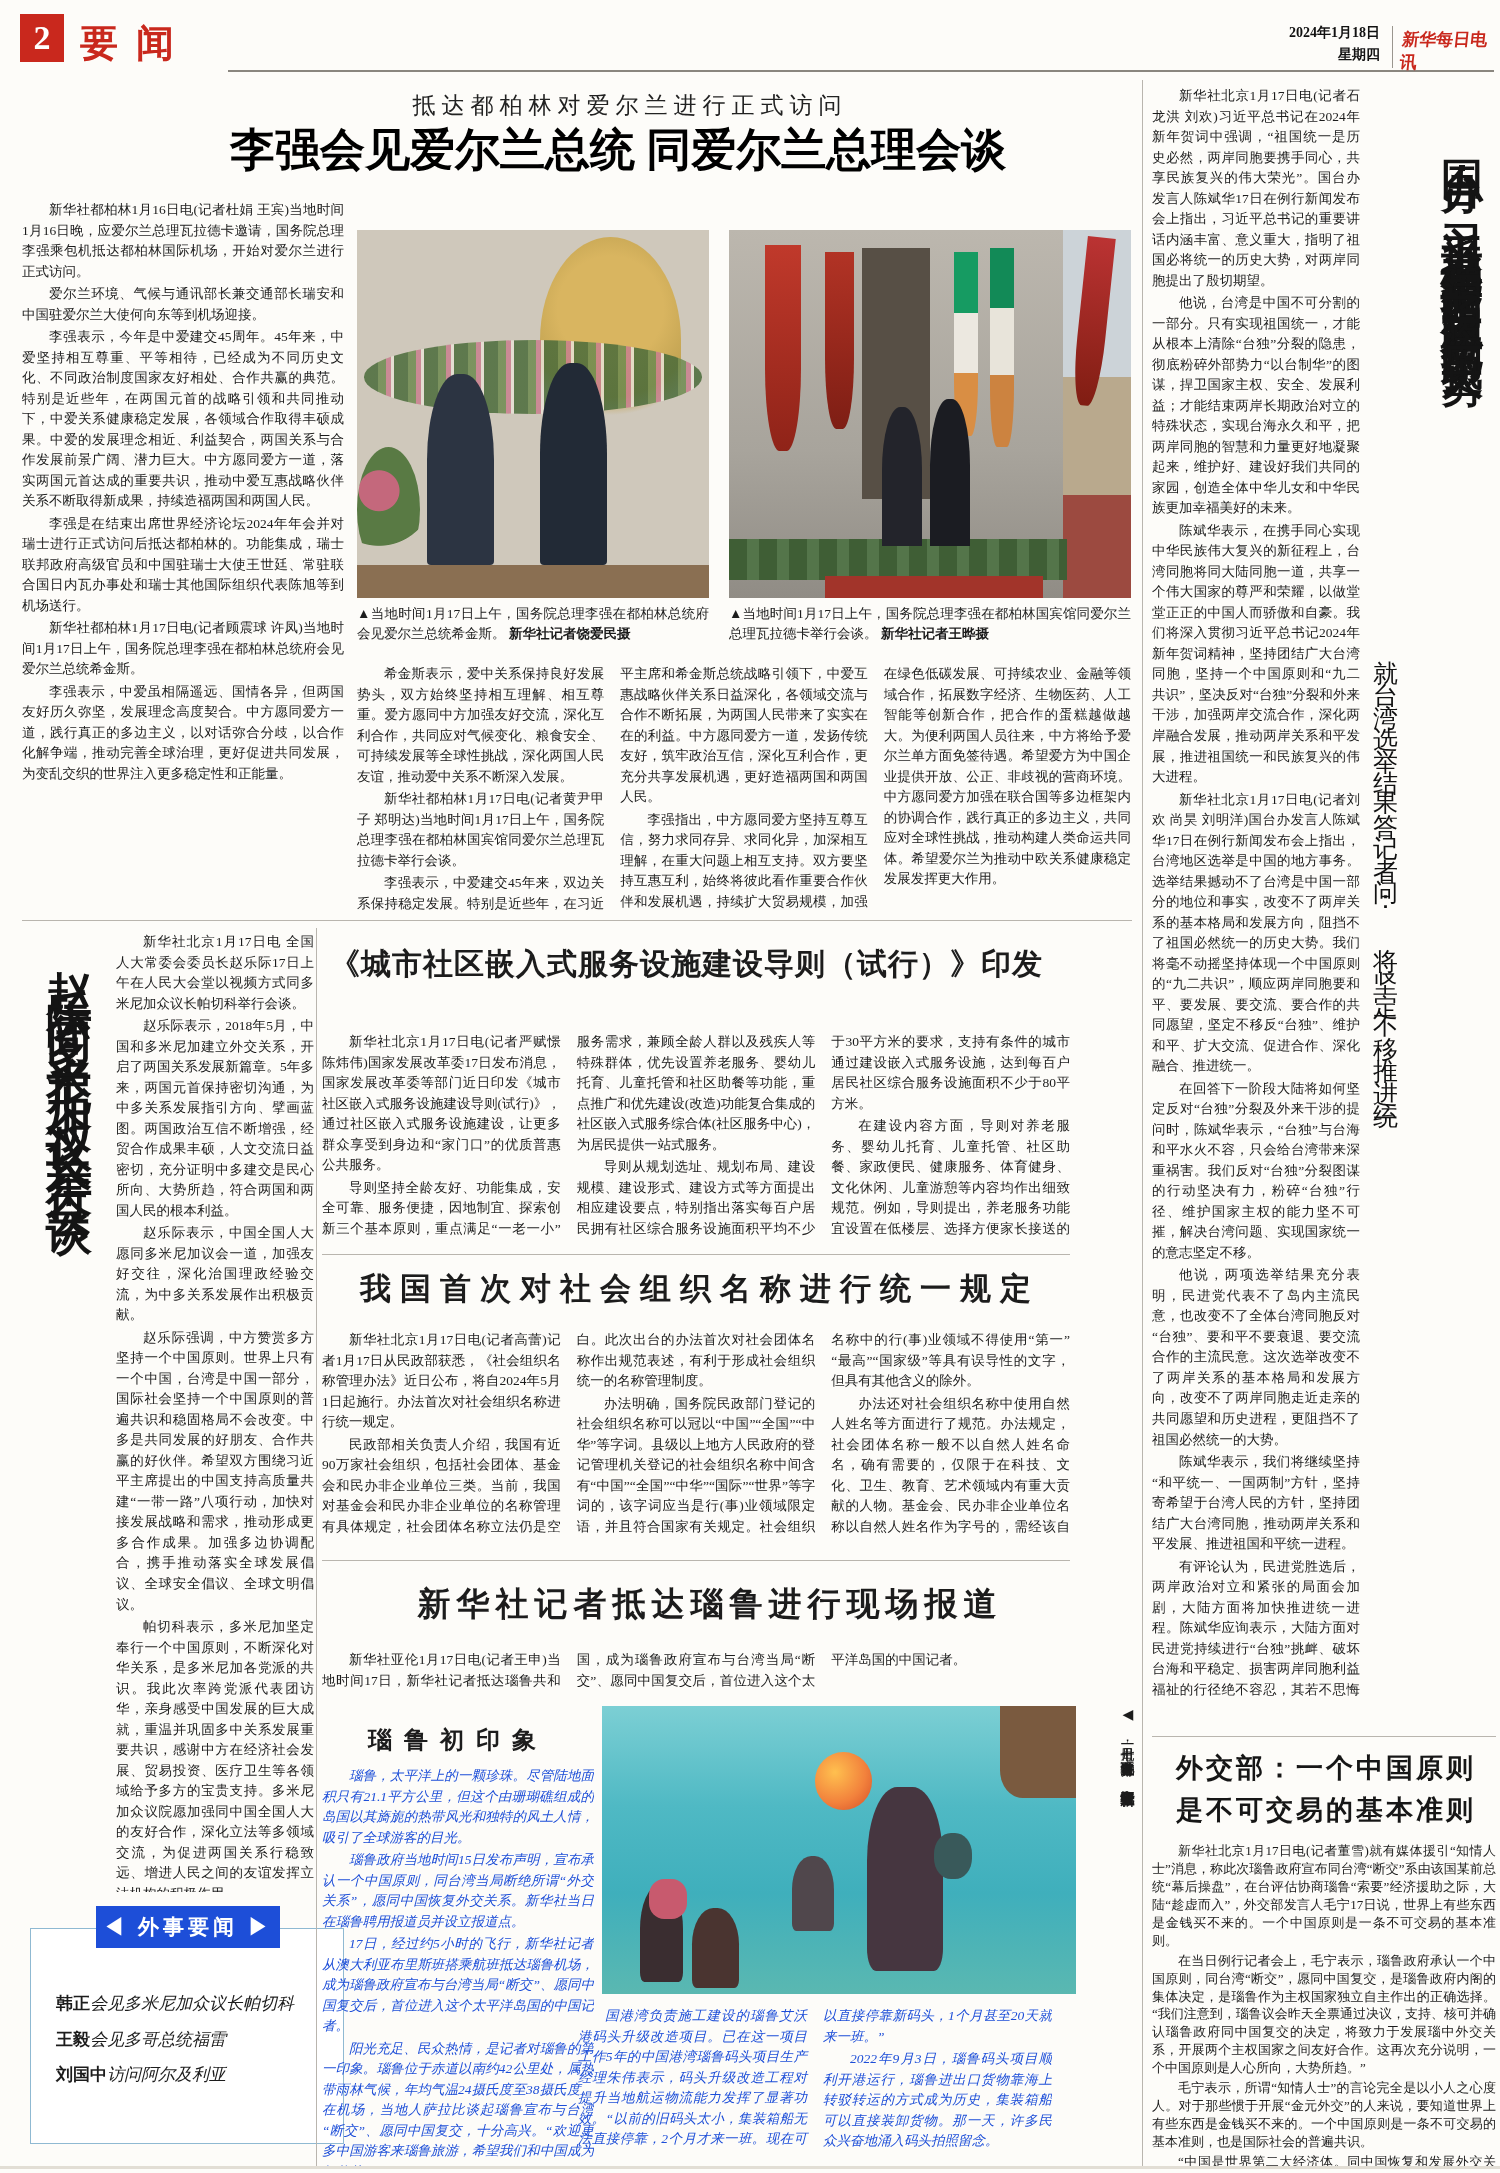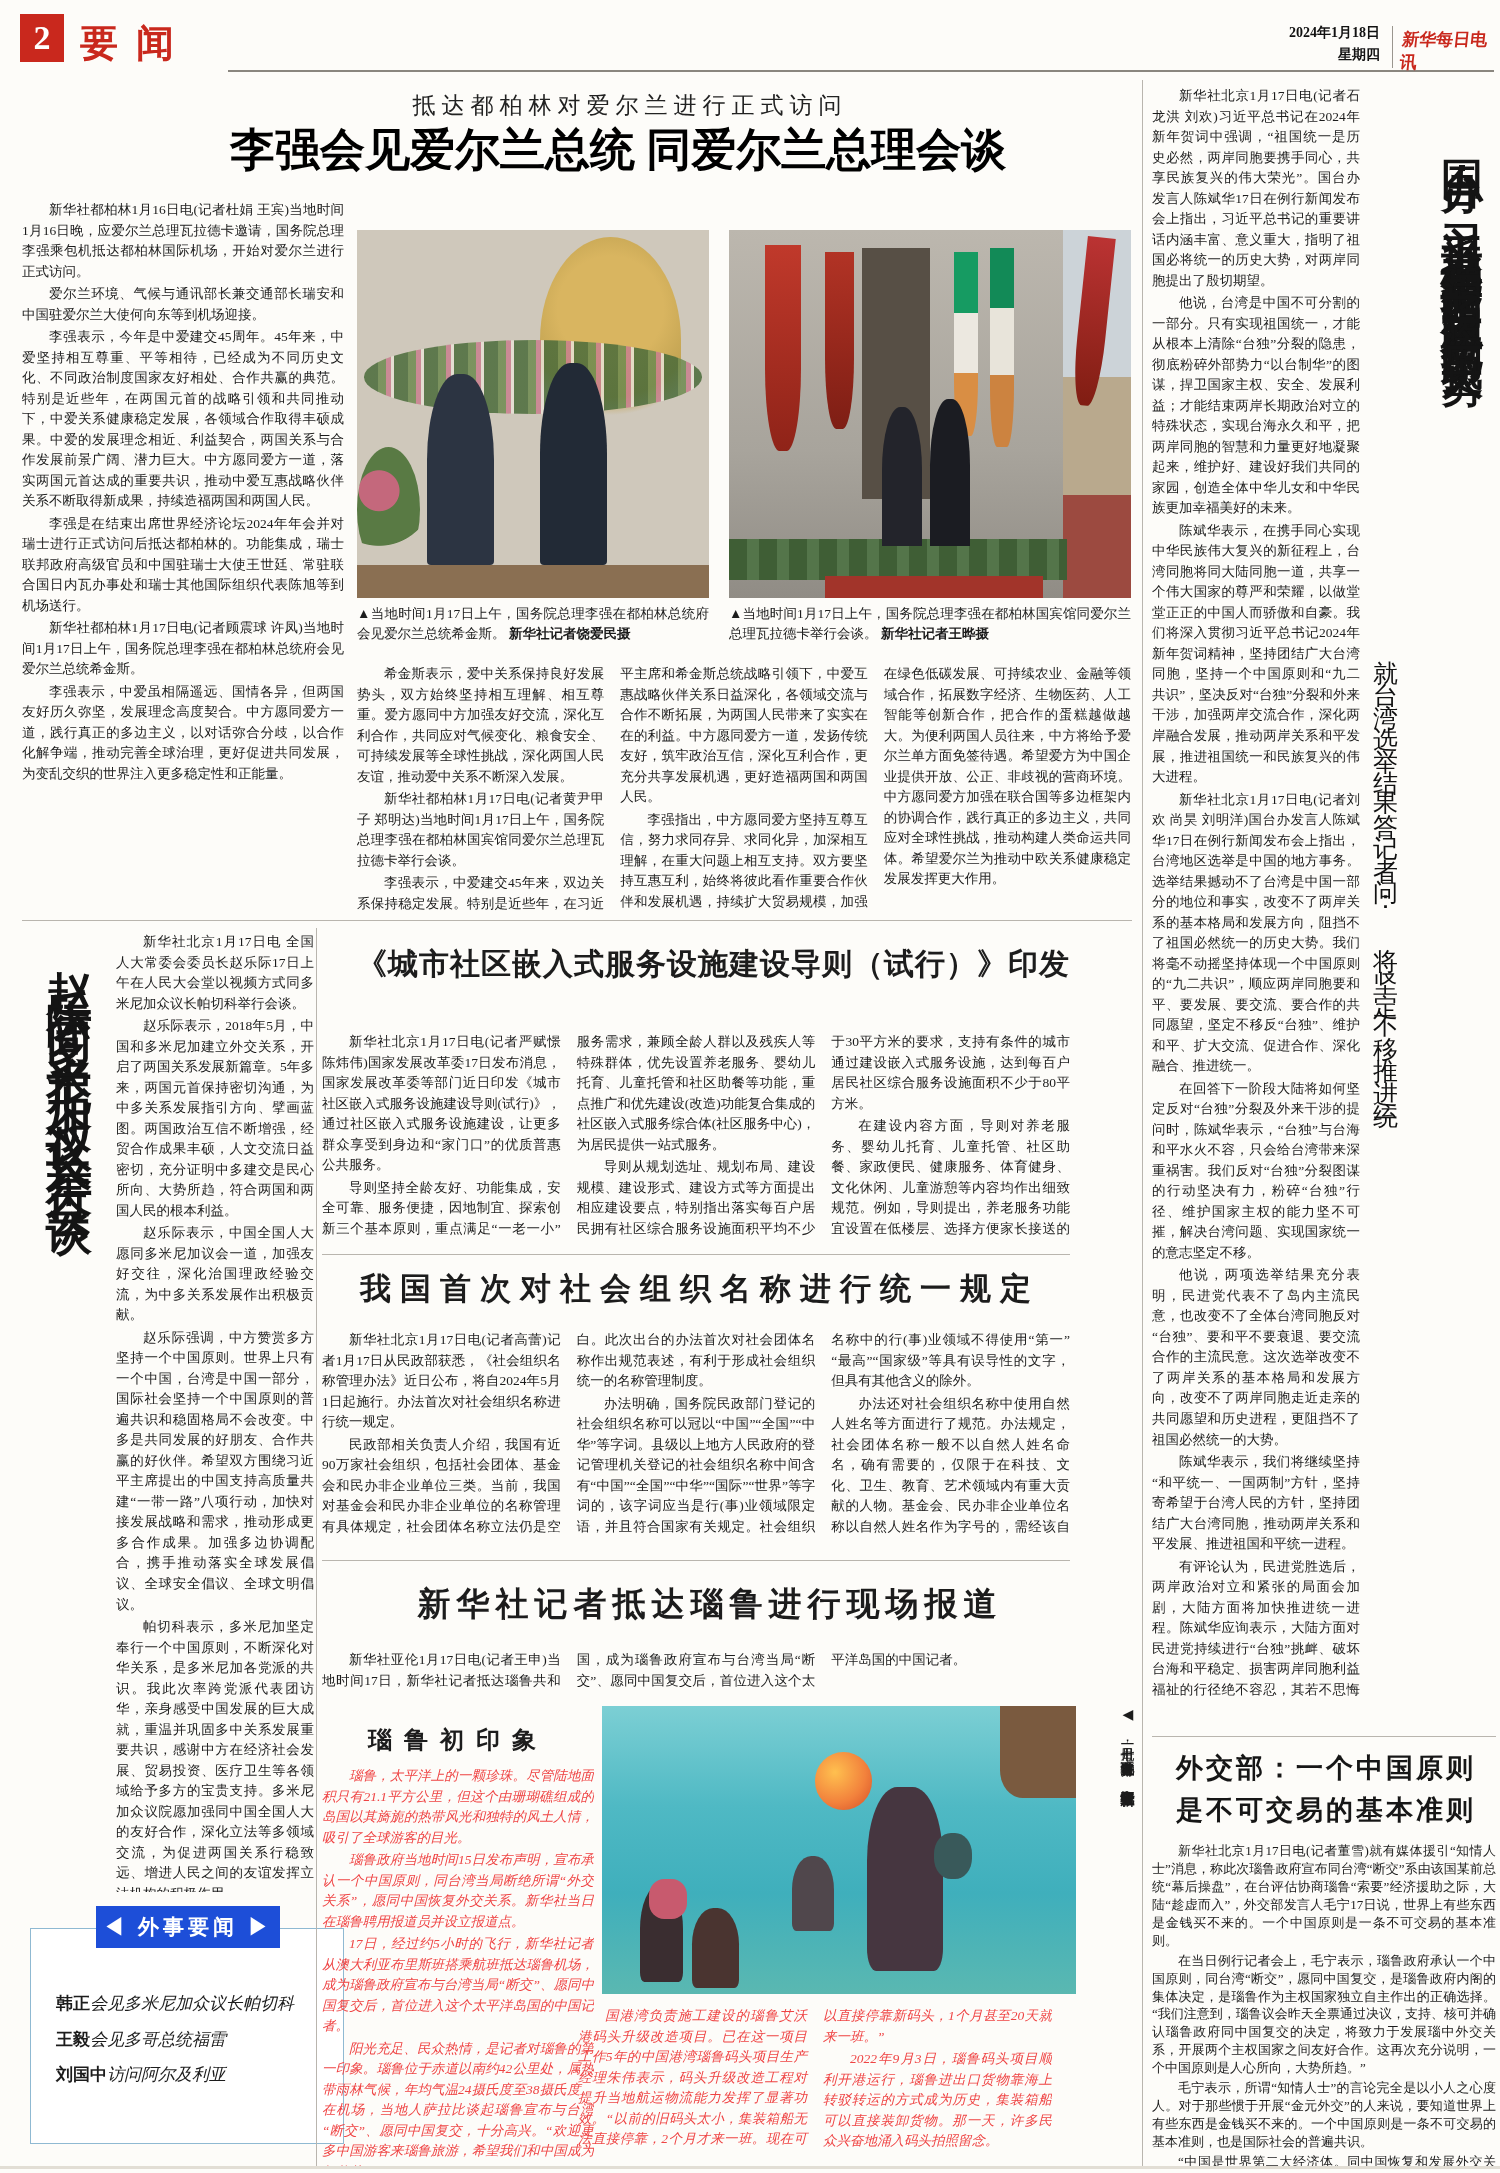--- a/index.html
+++ b/index.html
@@ -1,21 +1,21 @@
 <!DOCTYPE html>
 <html lang="zh"><head>
 <meta charset="utf-8">
 <style>
   html,body{margin:0;padding:0;background:#e9e7e2;}
   #page{position:relative;width:1500px;height:2173px;margin:0 auto;background:#fdfcf9;
         font-family:"Liberation Serif","DejaVu Serif",serif;color:#1c1c1c;overflow:hidden;}
   .abs{position:absolute;}
   .body-txt{font-size:13.5px;line-height:1.52;text-align:justify;overflow:hidden;}
   .body-txt p{margin:0 0 2px 0;text-indent:2em;}
-  .kaiti{font-style:italic;color:#ef4444;}
+  .kaiti{font-style:italic;color:#1d4ed8;}
   .cols3{column-count:3;column-gap:16px;}
   .cols2{column-count:2;column-gap:16px;}
   .vert{writing-mode:vertical-rl;text-orientation:upright;}
   .caption{font-size:13.5px;line-height:1.5;text-align:justify;}
   .credit{font-weight:bold;}
   .rule{background:#b9b5ae;}
   .photo{overflow:hidden;background:#cfc8bb;}
   .photo div{position:absolute;}
 
   
@@ -52,21 +52,21 @@
   .fa-box{left:30px;top:1928px;width:312px;height:214px;border:1px solid #8fb9d2;background:#fff;}
   .fa-pill{left:96px;top:1906px;width:184px;height:42px;background:#1d4ed8;color:#fff;
            font-size:21px;line-height:42px;text-align:center;letter-spacing:4px;font-weight:bold;
            font-family:"Liberation Sans",sans-serif;}
   .fa-items{left:56px;top:1986px;width:270px;font-size:17px;line-height:2.1;}
   .fa-name{font-weight:bold;font-family:"Liberation Sans",sans-serif;}
   .fa-rest{font-style:italic;}
 
   
   .h-div1{left:22px;top:920px;width:1110px;height:1px;}
-  .comm-head{left:330px;top:944px;width:740px;text-align:right;font-size:30px;font-weight:bold;letter-spacing:1px;}
+  .comm-head{left:330px;top:944px;width:740px;text-align:left;font-size:30px;font-weight:bold;letter-spacing:1px;}
   .comm-body{left:322px;top:1032px;width:748px;height:214px;}
   .h-div2{left:322px;top:1254px;width:748px;height:1px;}
   .org-head{left:330px;top:1268px;width:740px;text-align:center;font-size:31px;font-weight:bold;letter-spacing:9px;}
   .org-body{left:322px;top:1330px;width:748px;height:216px;}
   .h-div3{left:322px;top:1560px;width:748px;height:1px;}
   .nr-head{left:340px;top:1582px;width:740px;text-align:center;font-size:33px;font-weight:bold;letter-spacing:6px;}
   .nr-lead{left:322px;top:1650px;width:748px;height:52px;}
   .nr-feat-title{left:330px;top:1724px;width:256px;text-align:center;font-size:24px;font-weight:bold;letter-spacing:12px;}
   .nr-feat{left:322px;top:1766px;width:272px;height:400px;}
   .beach{left:602px;top:1706px;width:474px;height:288px;}

